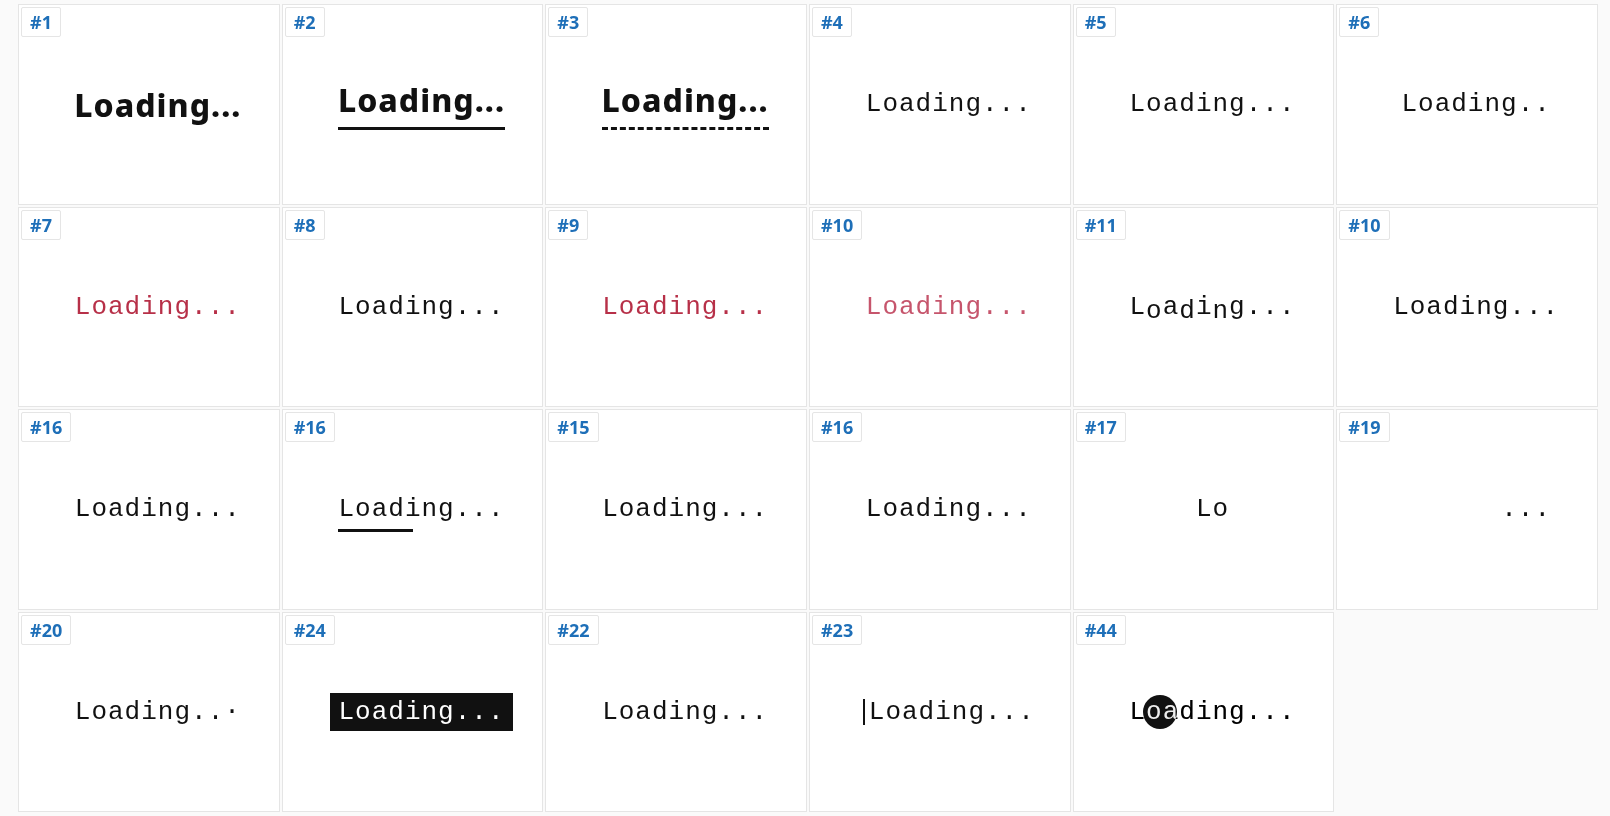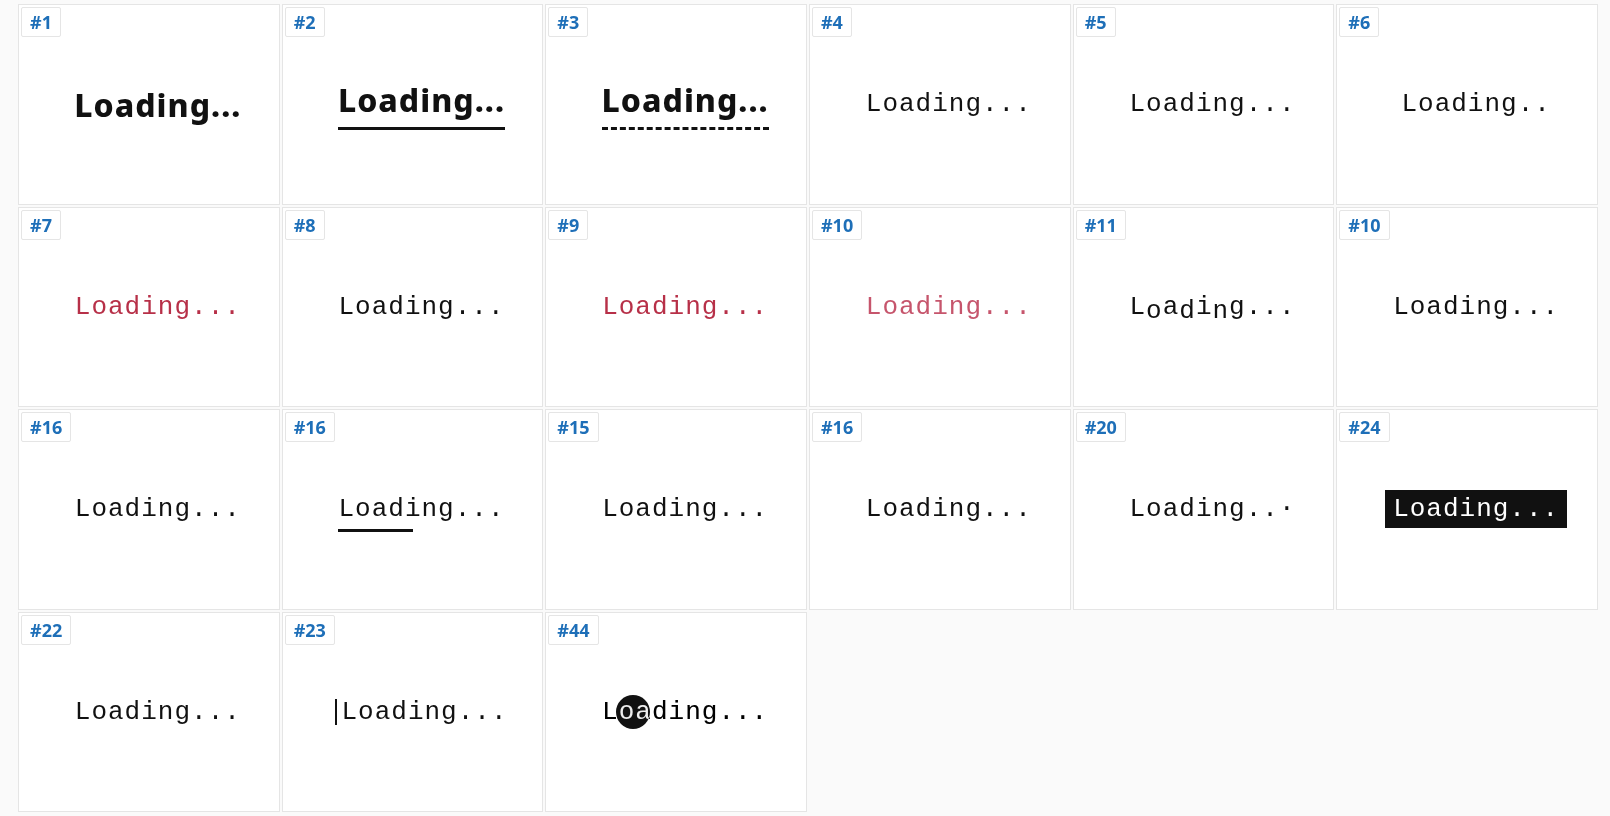--- a/index.html
+++ b/index.html
@@ -170,20 +170,28 @@
     </div>
     <div class="cell">
       <div class="badge">#15</div>
       <div class="sample">Loading...</div>
     </div>
     <div class="cell">
       <div class="badge">#16</div>
       <div class="sample">Loading...</div>
     </div>
     <div class="cell">
+      <div class="badge">#17</div>
+      <div class="sample">Lo</div>
+    </div>
+    <div class="cell" style="justify-content: center;">
+      <div class="badge">#19</div>
+      <div class="sample" style="padding-left: 100px;">...</div>
+    </div>
+    <div class="cell">
       <div class="badge">#20</div>
       <div class="sample v-lastdot-high"><span class="chars"><span>L</span><span>o</span><span>a</span><span>d</span><span>i</span><span>n</span><span>g</span><span>.</span><span>.</span><span>.</span></span></div>
     </div>
     <div class="cell">
       <div class="badge">#24</div>
       <div class="sample v-inverse">Loading...</div>
     </div>
     <div class="cell">
       <div class="badge">#22</div>
       <div class="sample">Loading...</div>

